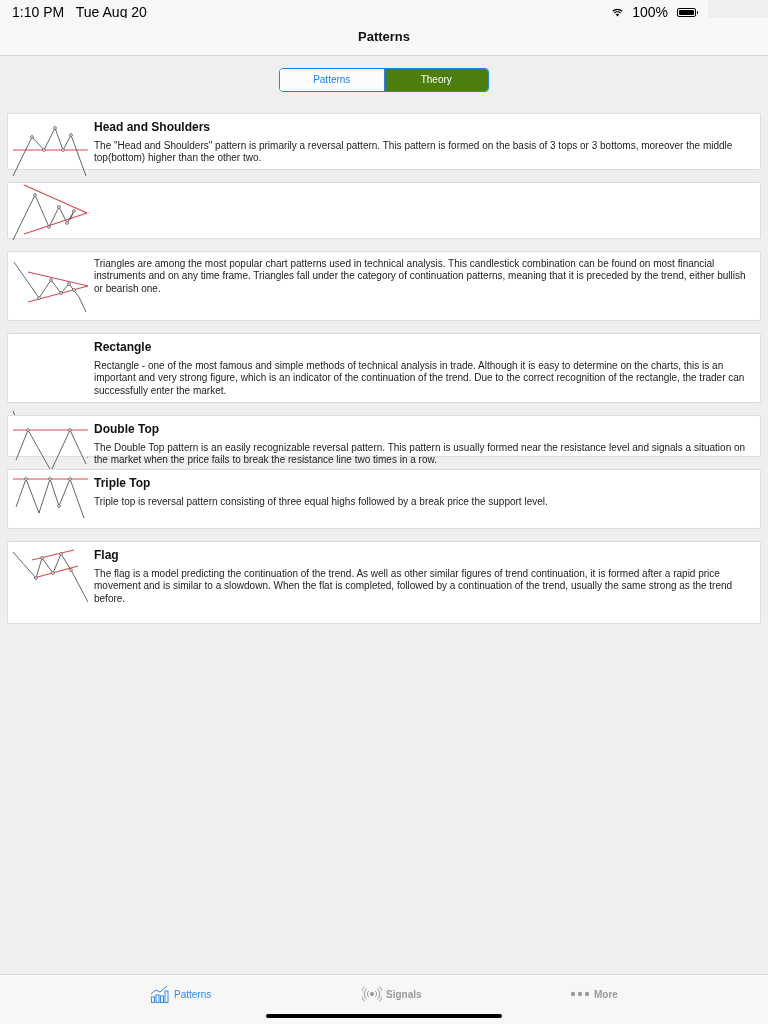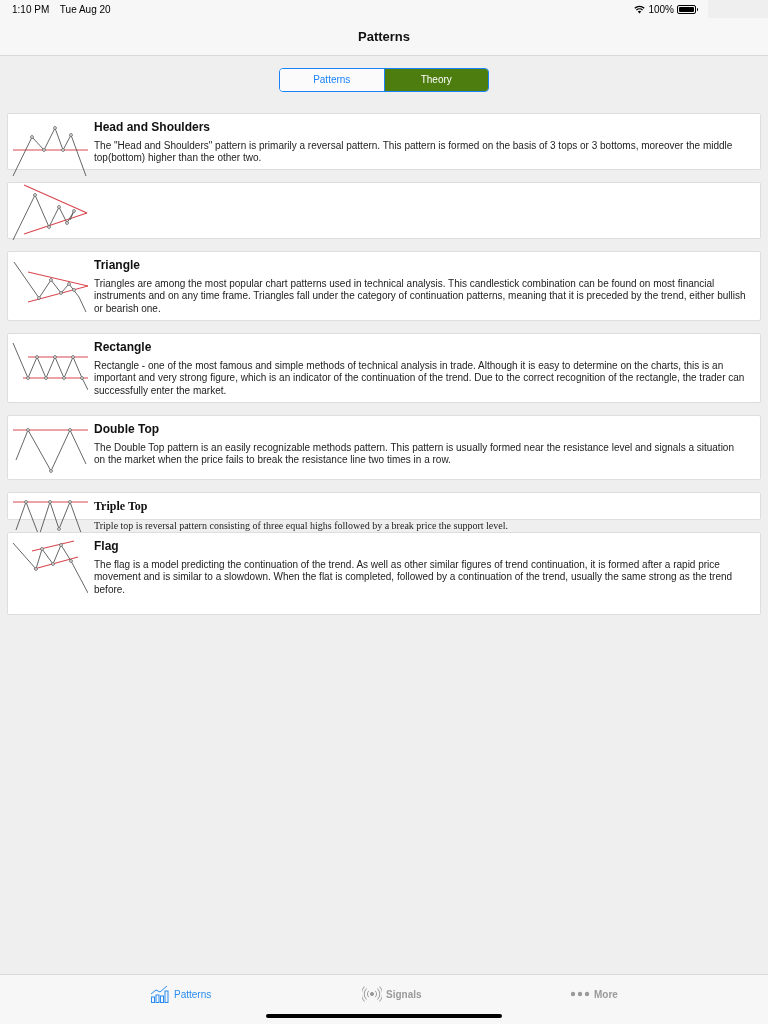--- a/index.html
+++ b/index.html
@@ -6,25 +6,25 @@
   html, body { width: 768px; height: 1024px; overflow: hidden; }
   body {
     background: #efeff0;
     font-family: "Liberation Sans", "DejaVu Sans", sans-serif;
     color: #000;
     position: relative;
   }
   .status-bar {
     position: absolute; top: 0; left: 0; width: 708px; height: 18px;
     background: #f7f7f7;
-    font-size: 10px; color: #000;
+    font-size: 14px; color: #000;
   }
   .status-left { position: absolute; left: 12px; top: 4px; }
   .status-left span { margin-right: 8px; }
-  .status-right { position: absolute; right: 12px; top: 4px; display: flex; align-items: center; gap: 3px; }
+  .status-right { position: absolute; right: 12px; top: 4px; display: flex; align-items: center; gap: 9px; }
   .battery {
     width: 19px; height: 9px; border: 1px solid #000; border-radius: 2px; padding: 1px; position: relative;
   }
   .battery::after {
     content: ""; position: absolute; right: -3px; top: 2px; width: 1.5px; height: 3px; background: #000; border-radius: 0 1px 1px 0;
   }
   .battery-fill { width: 100%; height: 100%; background: #000; border-radius: 1px; }
 
   .nav-bar {
     position: absolute; top: 18px; left: 0; width: 768px; height: 38px;
@@ -150,26 +150,25 @@
         <g fill="#fff" stroke="#555" stroke-width="0.8">
           <circle cx="31" cy="46" r="1.4"></circle>
             <circle cx="43" cy="28" r="1.4"></circle>
             <circle cx="53" cy="41" r="1.4"></circle>
           <circle cx="61" cy="32" r="1.4"></circle>
             <circle cx="66" cy="38" r="1.4"></circle>
         </g>
       </svg>
     </div>
     <div class="card-body">
-      <div class="card-title">Triangle</div>
       <div class="card-text">Triangles are among the most popular chart patterns used in technical analysis. This candlestick combination can be found on most financial instruments and on any time frame. Triangles fall under the category of continuation patterns, meaning that it is preceded by the trend, either bullish or bearish one.</div>
     </div>
   </div>
 
-  <div class="card" style="height:70px;">
+  <div class="card" style="height:70px;align-items:flex-end;">
     <div class="thumb">
       <svg width="80" height="70" viewBox="0 0 80 70">
         <line x1="20" y1="23" x2="80" y2="23" stroke="#d9474f" stroke-width="1.2"></line>
         <line x1="15" y1="44" x2="80" y2="44" stroke="#d9474f" stroke-width="1.2"></line>
         <polyline points="5,9 20,44 29,23 38,44 47,23 56,44 65,23 74,44 80,56" fill="none" stroke="#555" stroke-width="0.9"></polyline>
         <g fill="#fff" stroke="#555" stroke-width="0.8">
           <circle cx="20" cy="44" r="1.4"></circle>
             <circle cx="29" cy="23" r="1.4"></circle>
             <circle cx="38" cy="44" r="1.4"></circle>
           <circle cx="47" cy="23" r="1.4"></circle>
@@ -178,40 +177,40 @@
           <circle cx="74" cy="44" r="1.4"></circle>
         </g>
       </svg>
     </div>
     <div class="card-body">
       <div class="card-title">Rectangle</div>
       <div class="card-text">Rectangle - one of the most famous and simple methods of technical analysis in trade. Although it is easy to determine on the charts, this is an important and very strong figure, which is an indicator of the continuation of the trend. Due to the correct recognition of the rectangle, the trader can successfully enter the market.</div>
     </div>
   </div>
 
-  <div class="card" style="height:65px;">
+  <div class="card" style="height:42px;">
     <div class="thumb">
       <svg width="80" height="62" viewBox="0 0 80 62">
         <line x1="5" y1="14" x2="80" y2="14" stroke="#d9474f" stroke-width="1.2"></line>
         <polyline points="8,44 20,14 43,55 62,14 78,48" fill="none" stroke="#555" stroke-width="0.9"></polyline>
         <g fill="#fff" stroke="#555" stroke-width="0.8">
           <circle cx="20" cy="14" r="1.4"></circle>
             <circle cx="43" cy="55" r="1.4"></circle>
             <circle cx="62" cy="14" r="1.4"></circle>
         </g>
         <rect x="5" y="59" width="75" height="3" fill="#fff"></rect>
       </svg>
     </div>
     <div class="card-body">
       <div class="card-title">Double Top</div>
-      <div class="card-text">The Double Top pattern is an easily recognizable methods pattern. This pattern is usually formed near the resistance level and signals a situation on the market when the price fails to break the resistance line two times in a row.</div>
-    </div>
-  </div>
-
-  <div class="card" style="height:28px;font-family:Liberation Serif, serif;">
+      <div class="card-text">The Double Top pattern is an easily recognizable reversal pattern. This pattern is usually formed near the resistance level and signals a situation on the market when the price fails to break the resistance line two times in a row.</div>
+    </div>
+  </div>
+
+  <div class="card" style="height:60px;">
     <div class="thumb">
       <svg width="80" height="50" viewBox="0 0 80 50">
         <line x1="5" y1="9" x2="80" y2="9" stroke="#d9474f" stroke-width="1.2"></line>
         <polyline points="8,37 18,9 31,43 42,9 51,36 62,9 76,48" fill="none" stroke="#555" stroke-width="0.9"></polyline>
         <g fill="#fff" stroke="#555" stroke-width="0.8">
           <circle cx="18" cy="9" r="1.4"></circle>
             <circle cx="42" cy="9" r="1.4"></circle>
             <circle cx="51" cy="36" r="1.4"></circle>
           <circle cx="62" cy="9" r="1.4"></circle>
         </g>

